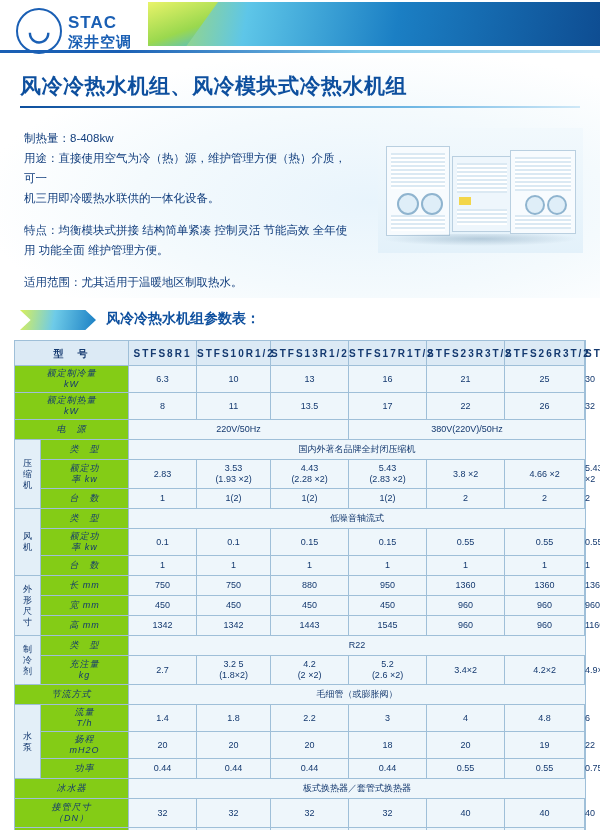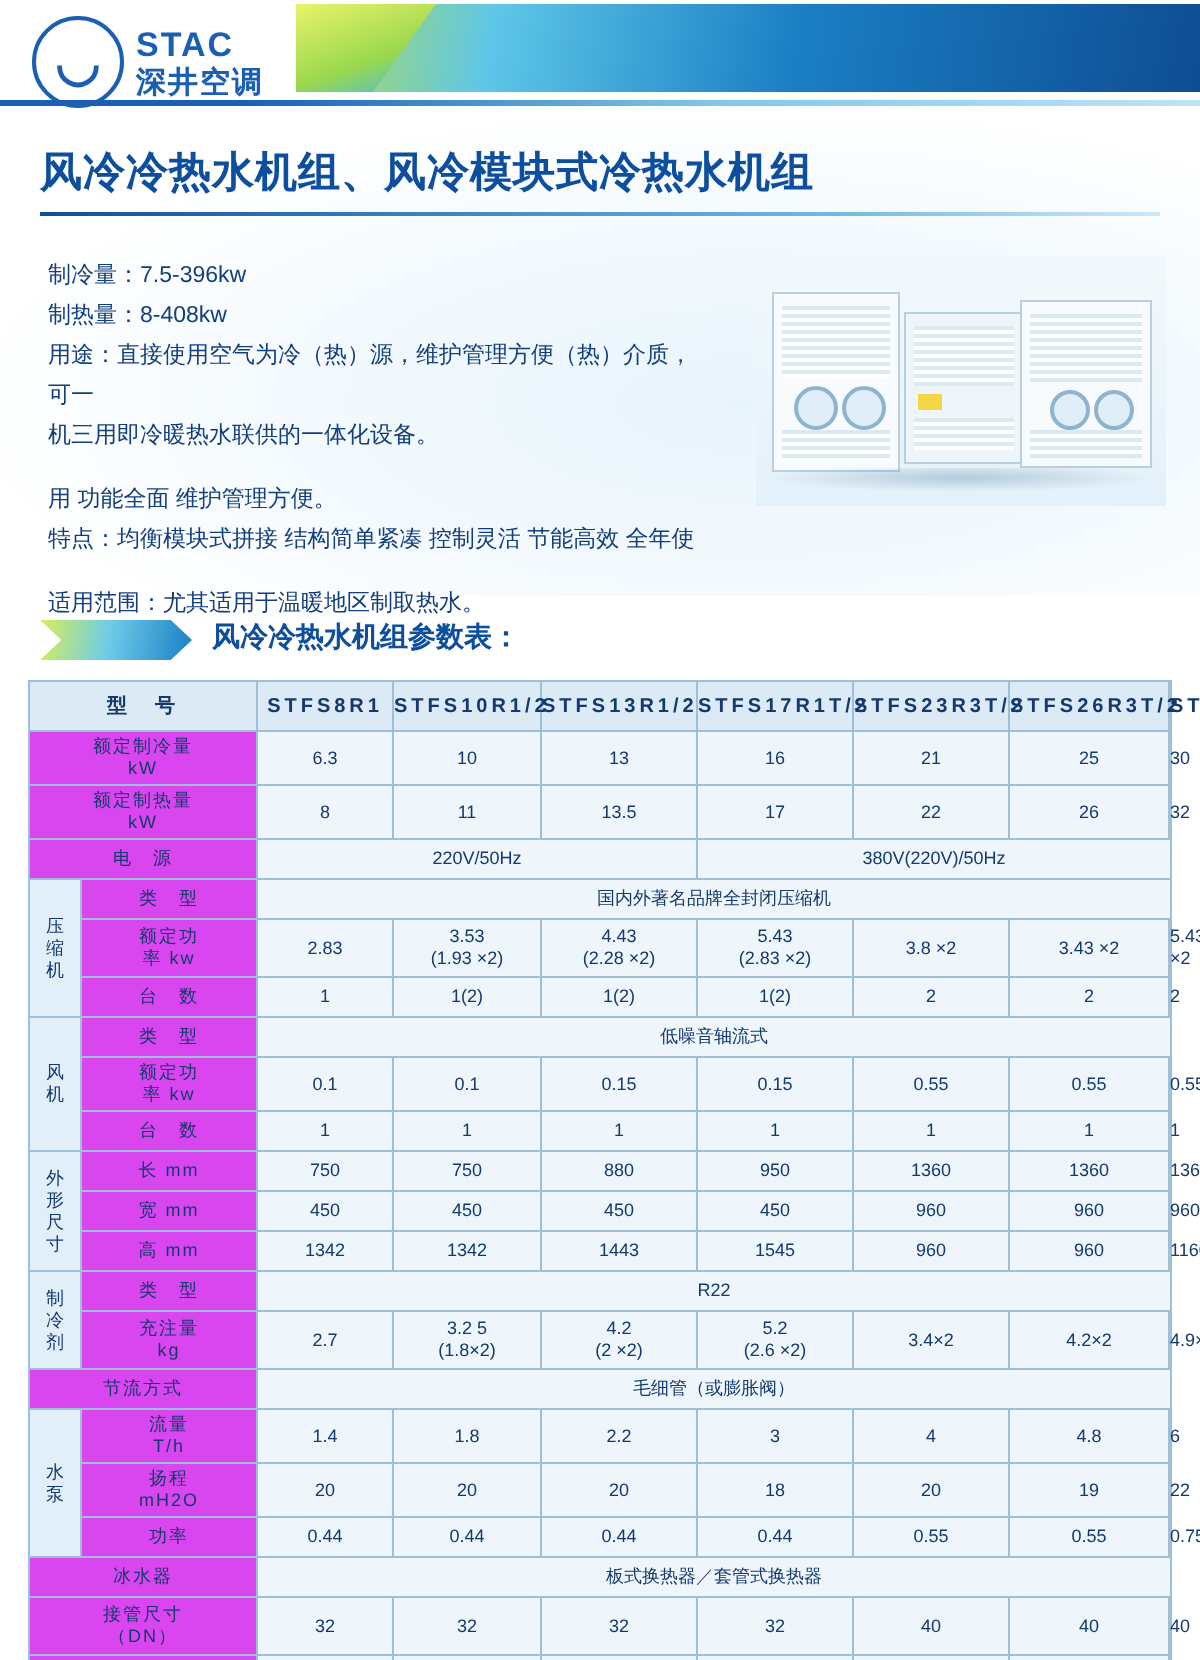--- a/index.html
+++ b/index.html
@@ -97,21 +97,21 @@
     text-align:center;
     vertical-align:middle;
     padding:1px 0;
     line-height:11px;
     background:#eef6fb;
     height:17px;
   }
   td.hdr{
     background:#dceaf5;font-size:10px;font-weight:bold;height:22px;letter-spacing:2px;
   }
-  td.lbl{background:#d946ef;font-size:9px;letter-spacing:1px;}
+  td.lbl{background:#84cc16;font-size:9px;letter-spacing:1px;font-style:italic;}
   td.vlbl{background:#e3eff8;font-size:9px;width:22px;letter-spacing:0;}
 </style>
 </head>
 <body>
 
 <div class="header">
   <div class="logo-wrap">
     <div class="logo-mark">◡</div>
     <div class="logo-text">
       <span class="logo-en">STAC</span>
@@ -122,28 +122,27 @@
   <div class="header-rule"></div>
 </div>
 
 <div class="bg-glow"></div>
 
 <div class="main-title">风冷冷热水机组、风冷模块式冷热水机组</div>
 <div class="title-underline"></div>
 
 <div class="spec">
   <p>
-    <span class="line">制冷量：7.5-396kw</span>
     <span class="line">制热量：8-408kw</span>
     <span class="line">用途：直接使用空气为冷（热）源，维护管理方便（热）介质，可一</span>
     <span class="line">机三用即冷暖热水联供的一体化设备。</span>
   </p>
   <p>
+    <span class="line">特点：均衡模块式拼接 结构简单紧凑 控制灵活 节能高效 全年使</span>
     <span class="line">用 功能全面 维护管理方便。</span>
-    <span class="line">特点：均衡模块式拼接 结构简单紧凑 控制灵活 节能高效 全年使</span>
   </p>
   <p>
     <span class="line">适用范围：尤其适用于温暖地区制取热水。</span>
   </p>
 </div>
 
 <div class="photo">
   <div class="unit unit-a">
     <div class="slat" style="left:4px;top:6px;width:54px;height:36px;"></div>
     <div class="fan" style="left:10px;top:46px;width:18px;height:18px;"></div>
@@ -241,21 +240,21 @@
       <span>率 kw</span>
     </td>
     <td style="white-space:pre-line">2.83</td>
     <td style="white-space:pre-line">3.53
 (1.93 ×2)</td>
     <td style="white-space:pre-line">4.43
 (2.28 ×2)</td>
     <td style="white-space:pre-line">5.43
 (2.83 ×2)</td>
     <td>3.8 ×2</td>
-    <td>3.43 ×2</td>
+    <td>4.66 ×2</td>
     <td>5.43 ×2</td>
   </tr>
 
   <tr>
     <td class="lbl" colspan="2">台　数</td>
     <td>1</td>
     <td>1(2)</td>
     <td>1(2)</td>
     <td>1(2)</td>
     <td>2</td>

